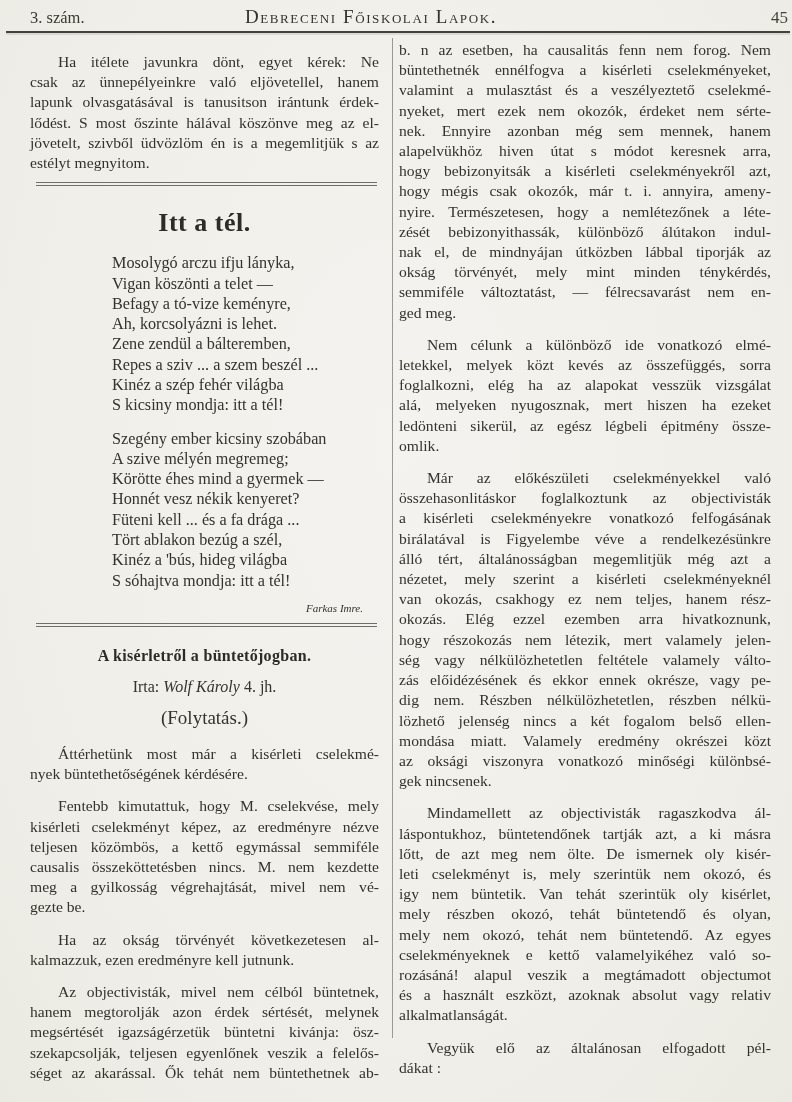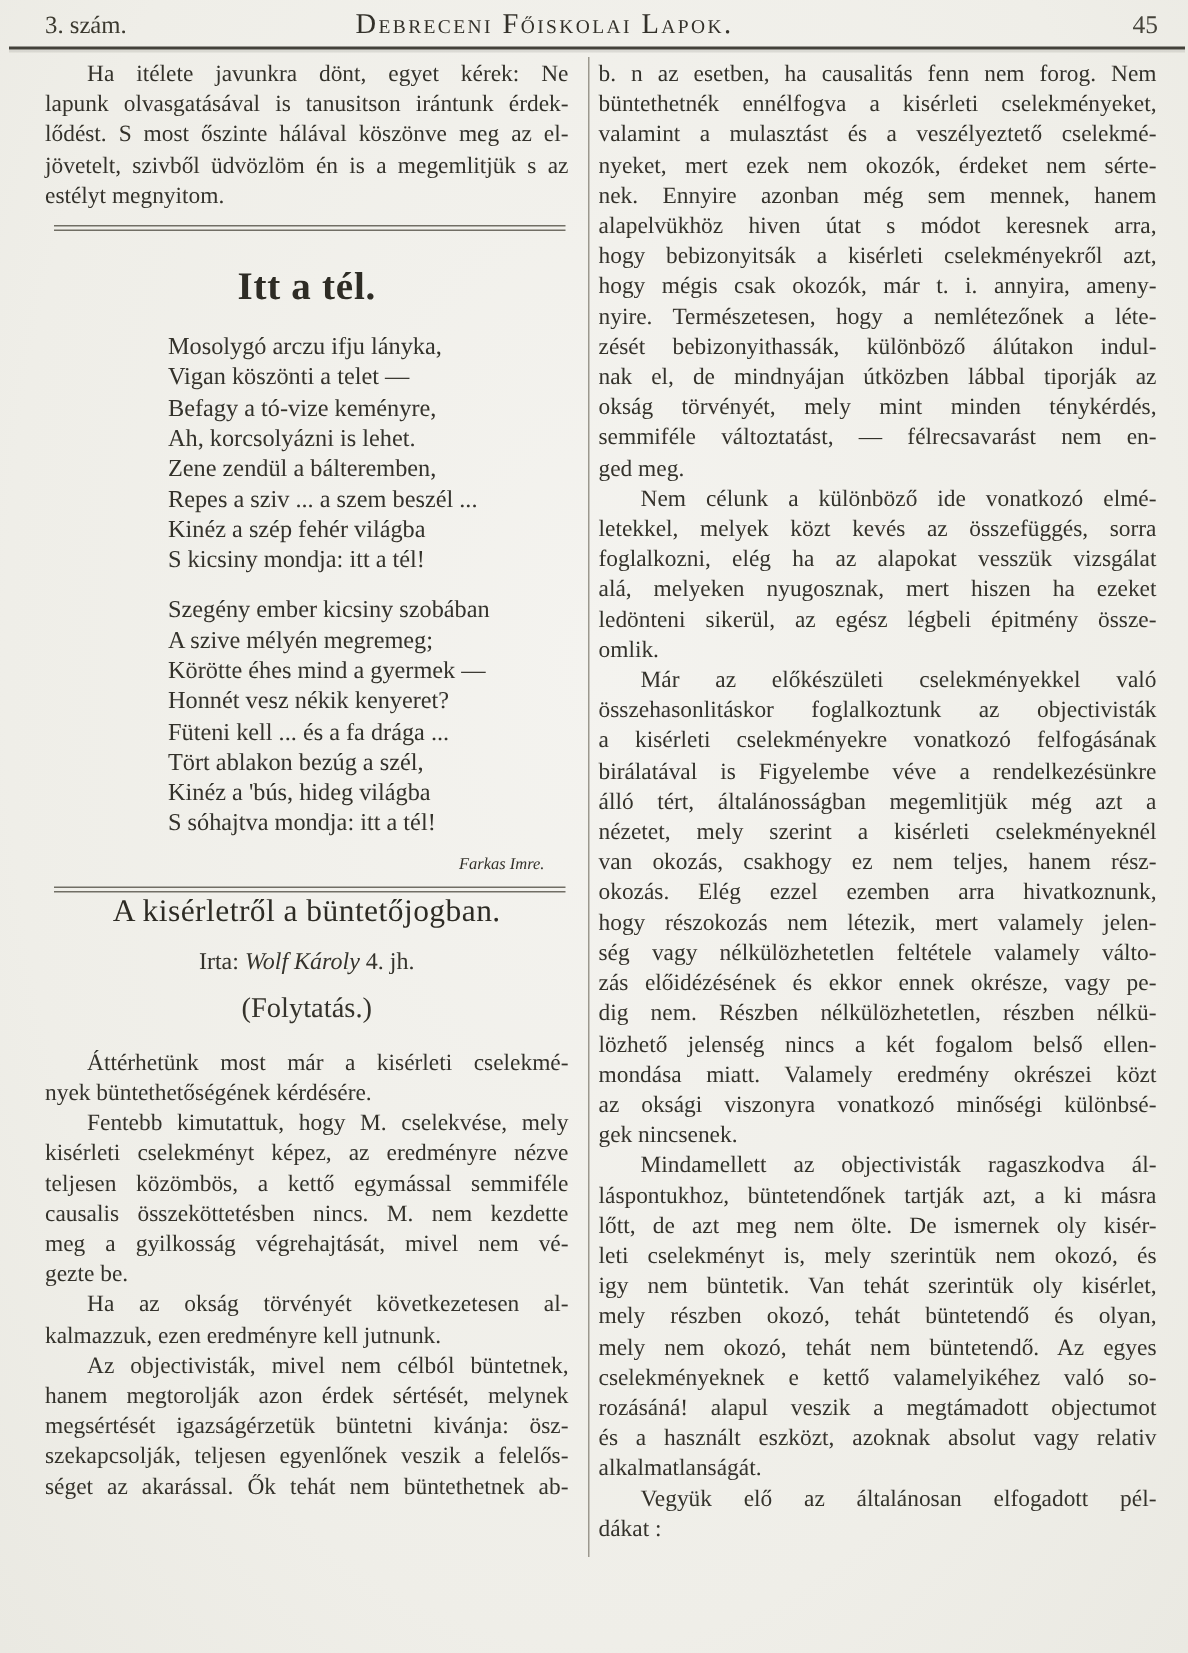--- a/index.html
+++ b/index.html
@@ -9,21 +9,21 @@
     width:792px; height:1102px;
     margin:0 auto;
     background:#f1f0eb;
     background-image: radial-gradient(ellipse at 50% 40%, #f4f3ef 0%, #efeee8 70%, #eae9e2 100%);
     font-family:"Liberation Serif", serif;
     color:#35332c;
     overflow:hidden;
   }
   
   .header {
-    position:absolute; top:6px; left:30px; right:20px; height:24px;
+    position:absolute; top:6px; left:30px; right:4px; height:24px;
     display:grid; grid-template-columns:1fr auto 1fr; align-items:baseline;
   }
   .issue { font-size:16.5px; justify-self:start; color:#3b392f; }
   .journal {
     font-variant:small-caps; font-size:19px; letter-spacing:1.6px;
     justify-self:center; color:#33312a; transform:translateX(-38px);
   }
   .pagenum { font-size:17px; justify-self:end; color:#45433a; }
   .header-rule {
     position:absolute; top:31px; left:6px; right:2px; height:2px;
@@ -34,42 +34,42 @@
   .divider { position:absolute; left:392px; top:38px; width:1px; height:1000px; background:#9b988e; }
   .col-left  { position:absolute; left:30px;  top:40px; width:349px; }
   .col-right { position:absolute; left:399px; top:40px; width:372px; }
   
   .pline {
     font-size:15.6px; line-height:20.2px; white-space:nowrap;
     text-align:justify; text-align-last:justify; color:#34322b;
   }
   .justified .pline { white-space:normal; }
   .pline.last { text-align-last:left; }
-  .pline.first { text-indent:28px; }
+  .pline.first { text-indent:28px;margin-top:12px; }
   
   .double-rule {
     height:2px; border-top:1px solid #5b584e; border-bottom:1px solid #5b584e;
     margin:9px 2px 0 6px; opacity:0.85;
   }
   
   .poem-title {
     text-align:center; font-size:26px; font-weight:bold; color:#2e2c25;
     margin-top:22px; letter-spacing:0.5px;
   }
   .stanza { margin-top:15px; padding-left:82px; }
   .stanza .pline { text-align:left; text-align-last:left; font-size:16.2px; line-height:20.3px; }
   .stanza-2 { margin-top:13px; }
   .poem-author {
     text-align:right; padding-right:16px; font-style:italic; font-size:11px;
     margin-top:11px; color:#33312a;
   }
   
   .article-title {
-    text-align:center; font-size:21px; font-weight:normal; color:#2d2b24;
-    letter-spacing:0.3px;
+    text-align:center; font-size:16px; font-weight:bold; color:#2d2b24;
+    margin-top:20px; letter-spacing:0.3px;
   }
   .byline { text-align:center; font-size:16px; margin-top:13px; }
   .byline .author { font-style:italic; }
   .continuation { text-align:center; font-size:19px; margin-top:11px; }
   .para-block { margin-top:15px; }
   .rc-top { margin-top:0; }
 </style>
 </head>
 <body>
 
@@ -80,20 +80,21 @@
     <span class="journal">Debreceni Főiskolai Lapok.</span>
     <span class="pagenum">45</span>
   </div>
   <div class="header-rule"></div>
 
   <div class="divider"></div>
 
   <div class="col-left">
     <div class="justified">
         <div class="pline first">Ha itélete javunkra dönt, egyet kérek: Ne</div>
+        <div class="pline">csak az ünnepélyeinkre való eljövetellel, hanem</div>
         <div class="pline">lapunk olvasgatásával is tanusitson irántunk érdek-</div>
         <div class="pline">lődést. S most őszinte hálával köszönve meg az el-</div>
         <div class="pline">jövetelt, szivből üdvözlöm én is a megemlitjük s az</div>
         <div class="pline last">estélyt megnyitom.</div>
       </div>
 
     <div class="double-rule"></div>
 
     <div class="poem-title">Itt a tél.</div>
     <div class="stanza">

